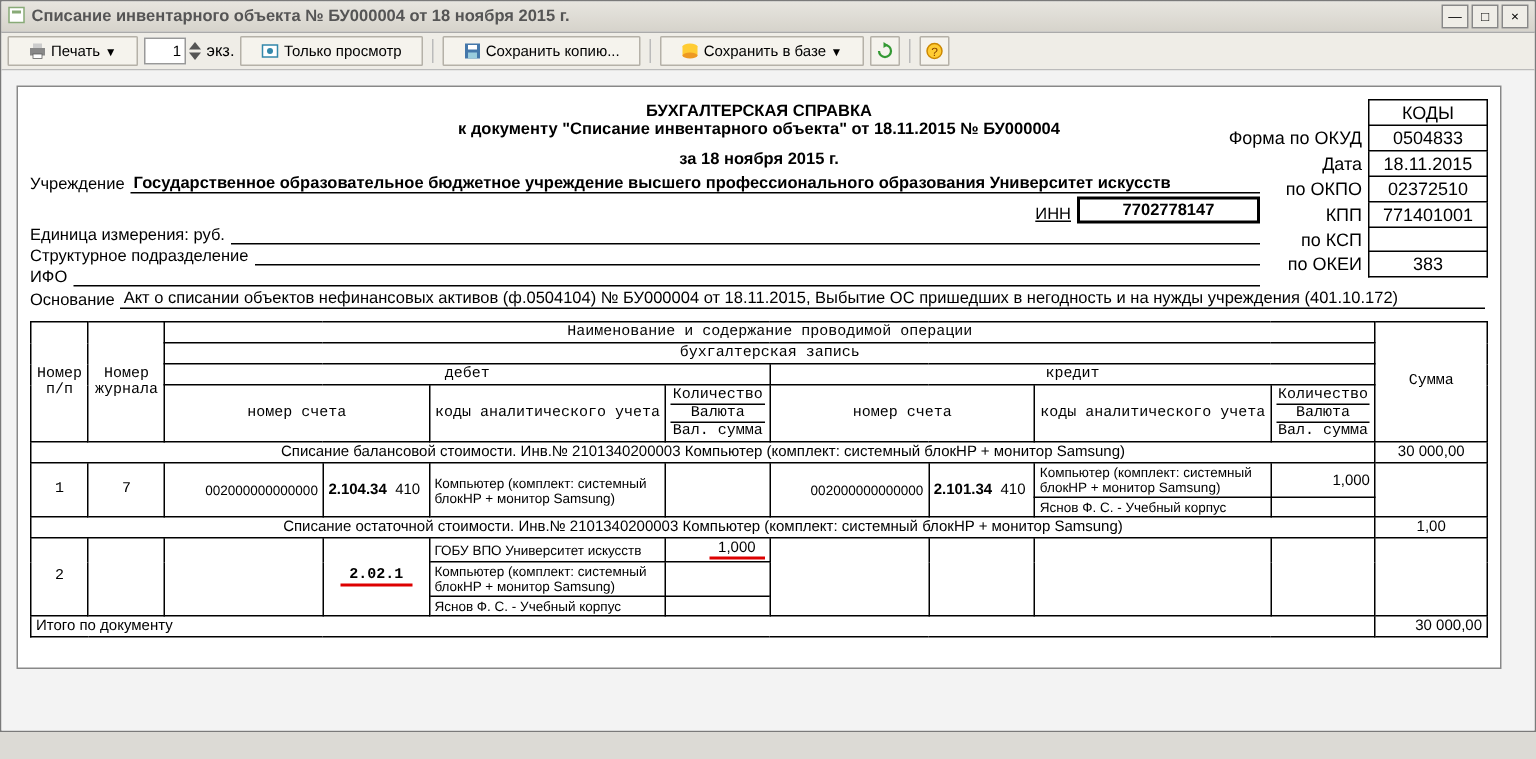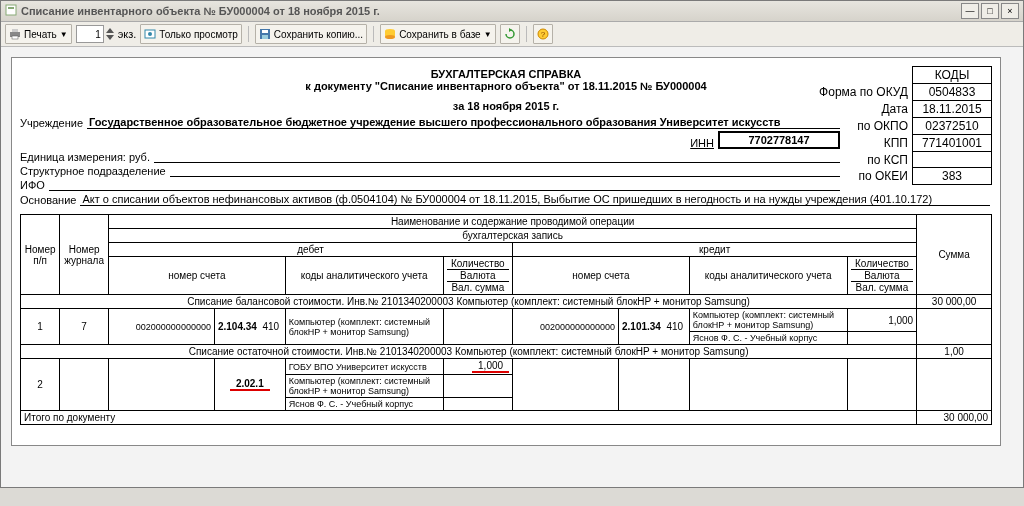--- a/index.html
+++ b/index.html
@@ -1,21 +1,21 @@
 <!DOCTYPE html>
 <html><head>
 <meta charset="utf-8">
 <style>
 html,body{margin:0;padding:0;font-family:Tahoma,Arial,sans-serif;font-size:11px;color:#000;background:#dcdad5;}
 .window{width:1024px;height:488px;border:1px solid #7a7a7a;box-sizing:border-box;display:flex;flex-direction:column;background:#fff;}
 .titlebar{background:linear-gradient(#e7e5df,#d6d3cb);height:20px;display:flex;align-items:center;border-bottom:1px solid #aaa;padding:0 4px;}
 .titlebar .title{flex:1;font-weight:bold;color:#555;}
 .titlebar .winbtn{width:16px;height:14px;border:1px solid #888;margin-left:2px;display:flex;align-items:center;justify-content:center;font-size:9px;background:#efede7;cursor:pointer;}
 .toolbar{background:#efede7;height:24px;display:flex;align-items:center;border-bottom:1px solid #bbb;padding:0 4px;gap:4px;}
-.tbtn{border:1px solid #b5b1a8;background:#f5f3ed;height:18px;display:flex;align-items:center;padding:0 3px;font-size:10px;cursor:pointer;border-radius:1px;gap:3px;}
+.tbtn{border:1px solid #b5b1a8;background:#f5f3ed;height:18px;display:flex;align-items:center;padding:0 13px;font-size:10px;cursor:pointer;border-radius:1px;gap:3px;}
 .tspin{display:flex;align-items:center;gap:2px;}
 .tspin input{width:22px;height:14px;font-size:10px;text-align:right;border:1px solid #999;}
 .tsep{width:1px;height:16px;background:#bbb;margin:0 2px;}
 .icon{width:12px;height:12px;display:inline-block;}
 .doc-area{flex:1;overflow:auto;background:#f3f3f3;padding:10px;}
 .sheet{background:#fff;border:1px solid #888;width:990px;padding:8px 8px 20px 8px;box-sizing:border-box;}
 .header-block{position:relative;}
 .center{text-align:center;}
 .bold{font-weight:bold;}
 .codes{position:absolute;right:0;top:0;}
@@ -27,21 +27,21 @@
 .fieldrow .val{flex:1;border-bottom:1px solid #000;padding:0 2px;}
 .inn-row{display:flex;align-items:flex-end;margin-top:2px;}
 .inn-row .spacer{flex:1;}
 .inn-row .innlab{margin-right:4px;text-decoration:underline;}
 .inn-row .innval{border:2px solid #000;width:110px;text-align:center;font-weight:bold;padding:1px 4px;}
 .main-table{border-collapse:collapse;width:100%;margin-top:8px;font-size:10px;}
 .main-table td,.main-table th{border:1px solid #000;padding:1px 3px;vertical-align:middle;}
 .main-table th{font-weight:normal;}
 .rowhead td{text-align:center;}
 .num{text-align:right;}
-.ctr{text-align:center;}
+.ctr{text-align:center;font-family:Liberation Mono, monospace;}
 .red-under{display:inline-block;border-bottom:2px solid #d00;padding:0 6px;}
 .small{font-size:9px;}
 .dd{font-size:8px;}
 </style>
 </head>
 <body>
 
 <div class="window">
   <div class="titlebar">
     <span style="margin-right:4px;">

